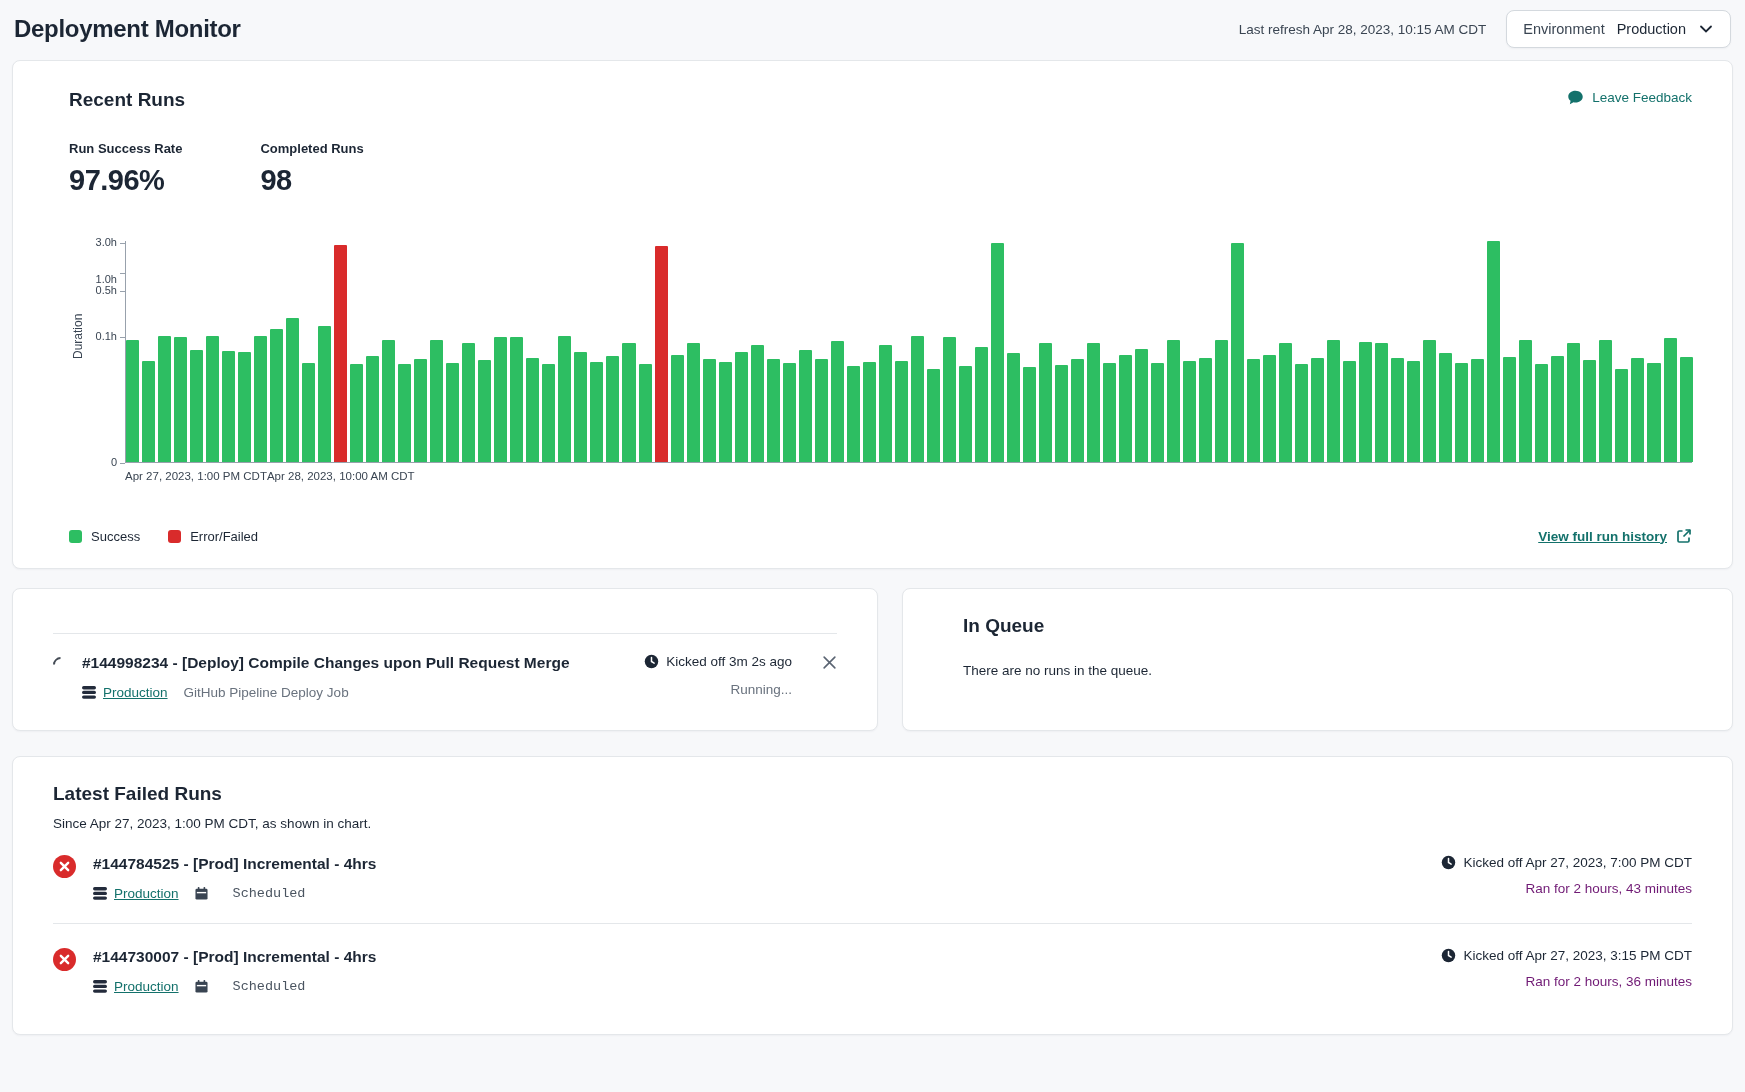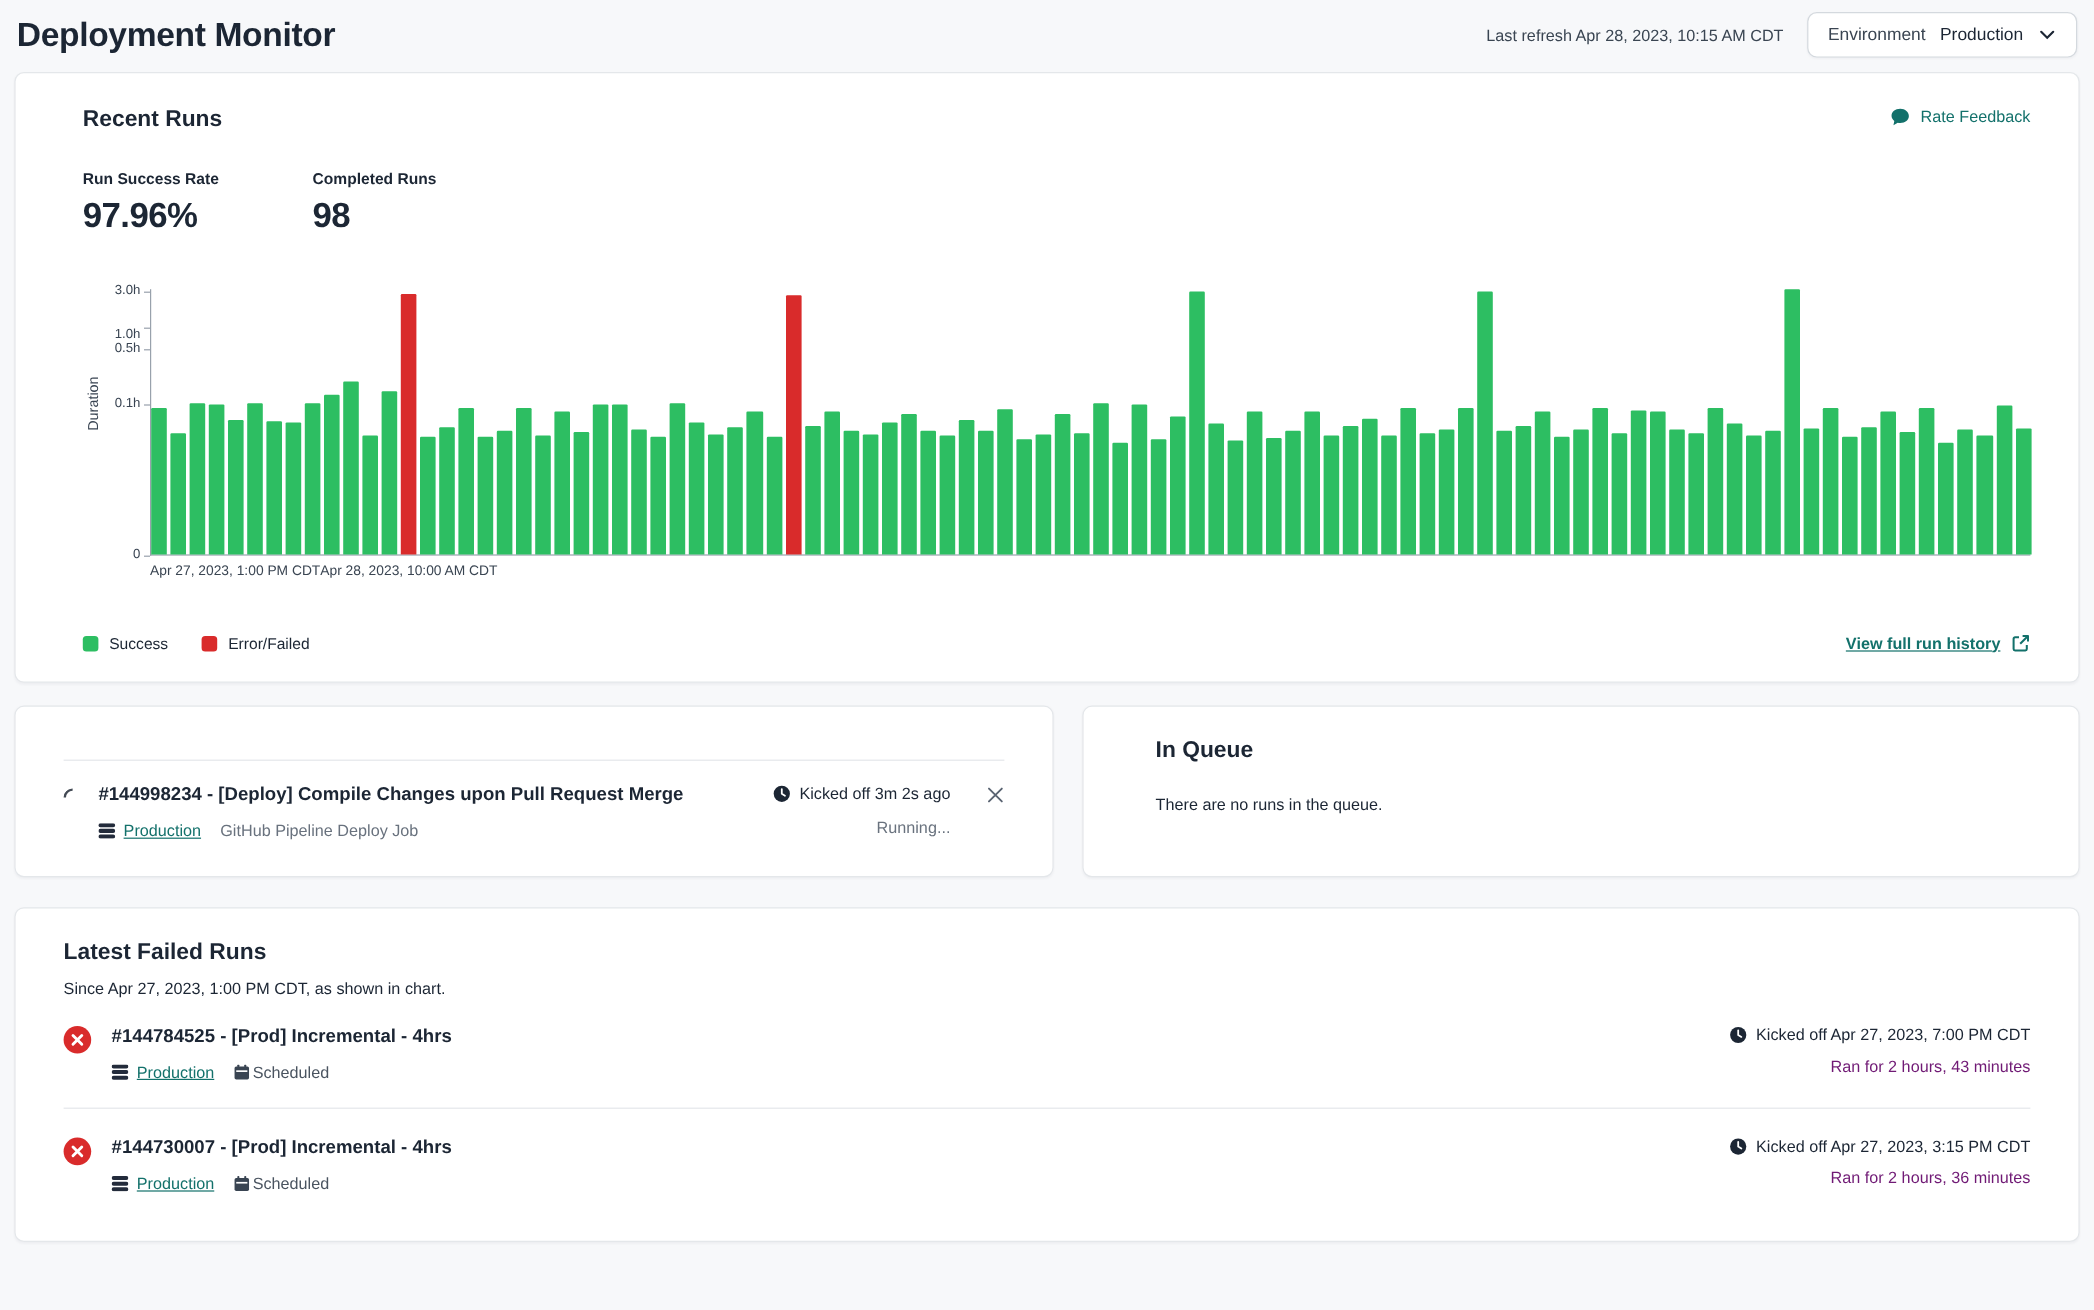--- a/index.html
+++ b/index.html
@@ -4,21 +4,21 @@
 <style>
   * { box-sizing: border-box; }
   html,body { margin:0; padding:0; }
   body {
     width:1745px; height:1092px; overflow:hidden;
     background:#f7f8fa; color:#1c2634;
     font-family:"Liberation Sans", sans-serif;
   }
   
   .header { display:flex; align-items:center; justify-content:space-between; padding:10px 14px 6px 14px; }
-  .h-title { font-size:28px; font-weight:bold; letter-spacing:-0.3px; }
+  .h-title { font-size:24px; font-weight:bold; letter-spacing:-0.3px; }
   .h-right { display:flex; align-items:center; gap:20px; }
   .refresh { font-size:13.5px; color:#3a4552; }
   .env-btn { display:flex; align-items:center; gap:12px; background:#fff; border:1px solid #d4d9de;
              border-radius:8px; padding:10px 16px; font-size:14.5px; cursor:pointer;
              box-shadow:0 1px 2px rgba(16,24,40,.04); }
   .env-btn .env-label { color:#3a4552; }
   .env-btn .env-value { color:#1c2634; font-weight:500; }
   
   .card { background:#fff; border:1px solid #e4e7ea; border-radius:8px; box-shadow:0 1px 2px rgba(16,24,40,.04); }
   #recent-card { margin:6px 12px 0 12px; padding:28px 40px 24px 56px; }
@@ -69,21 +69,21 @@
   .close-x { margin-left:16px; cursor:pointer; margin-top:1px; flex:none; }
   .queue-empty { margin-top:26px; font-size:13.5px; color:#1c2634; }
   
   #failed-card { margin:25px 12px 0 12px; padding:26px 40px 18px 40px; }
   .failed-sub { margin-top:11px; font-size:13.5px; color:#1c2634; }
   .failed-row { display:flex; align-items:flex-start; gap:17px; padding:24px 0 22px 0; }
   .failed-row + .failed-row { border-top:1px solid #e4e7ea; }
   .err-badge { width:23px; height:23px; border-radius:50%; background:#d92b2b; flex:none;
                display:flex; align-items:center; justify-content:center; margin-top:0; }
   .failed-meta .meta-line2 { color:#701a75; margin-top:11px; }
-  .trigger { display:flex; gap:3px; align-items:center; color:#4a5460; }
+  .trigger { display:flex; gap:25px; align-items:center; color:#4a5460;font-family:Liberation Mono, monospace; }
 </style>
 </head>
 <body>
 
 <div class="header">
   <div class="h-title">Deployment Monitor</div>
   <div class="h-right">
     <div class="refresh">Last refresh Apr 28, 2023, 10:15 AM CDT</div>
     <div class="env-btn">
       <span class="env-label">Environment</span>
@@ -99,21 +99,21 @@
 
 <div class="card" id="recent-card">
   <div class="card-head">
     <div class="card-title">Recent Runs</div>
     <div class="feedback">
       <span style="display:flex;">
         <svg width="17" height="17" viewBox="0 0 20 20" fill="#13716b">
             <path d="M10 2C5 2 1.5 5 1.5 8.8c0 2 1 3.8 2.7 5.1L3.4 18l4.2-2.3c.77.15 1.57.23 2.4.23 5 0 8.5-3 8.5-6.8S15 2 10 2z"></path>
           </svg>
       </span>
-      <span>Rate Feedback</span>
+      <span>Leave Feedback</span>
     </div>
   </div>
 
   <div class="stats">
     <div>
       <div class="stat-label">Run Success Rate</div>
       <div class="stat-value">97.96%</div>
     </div>
     <div>
       <div class="stat-label">Completed Runs</div>

